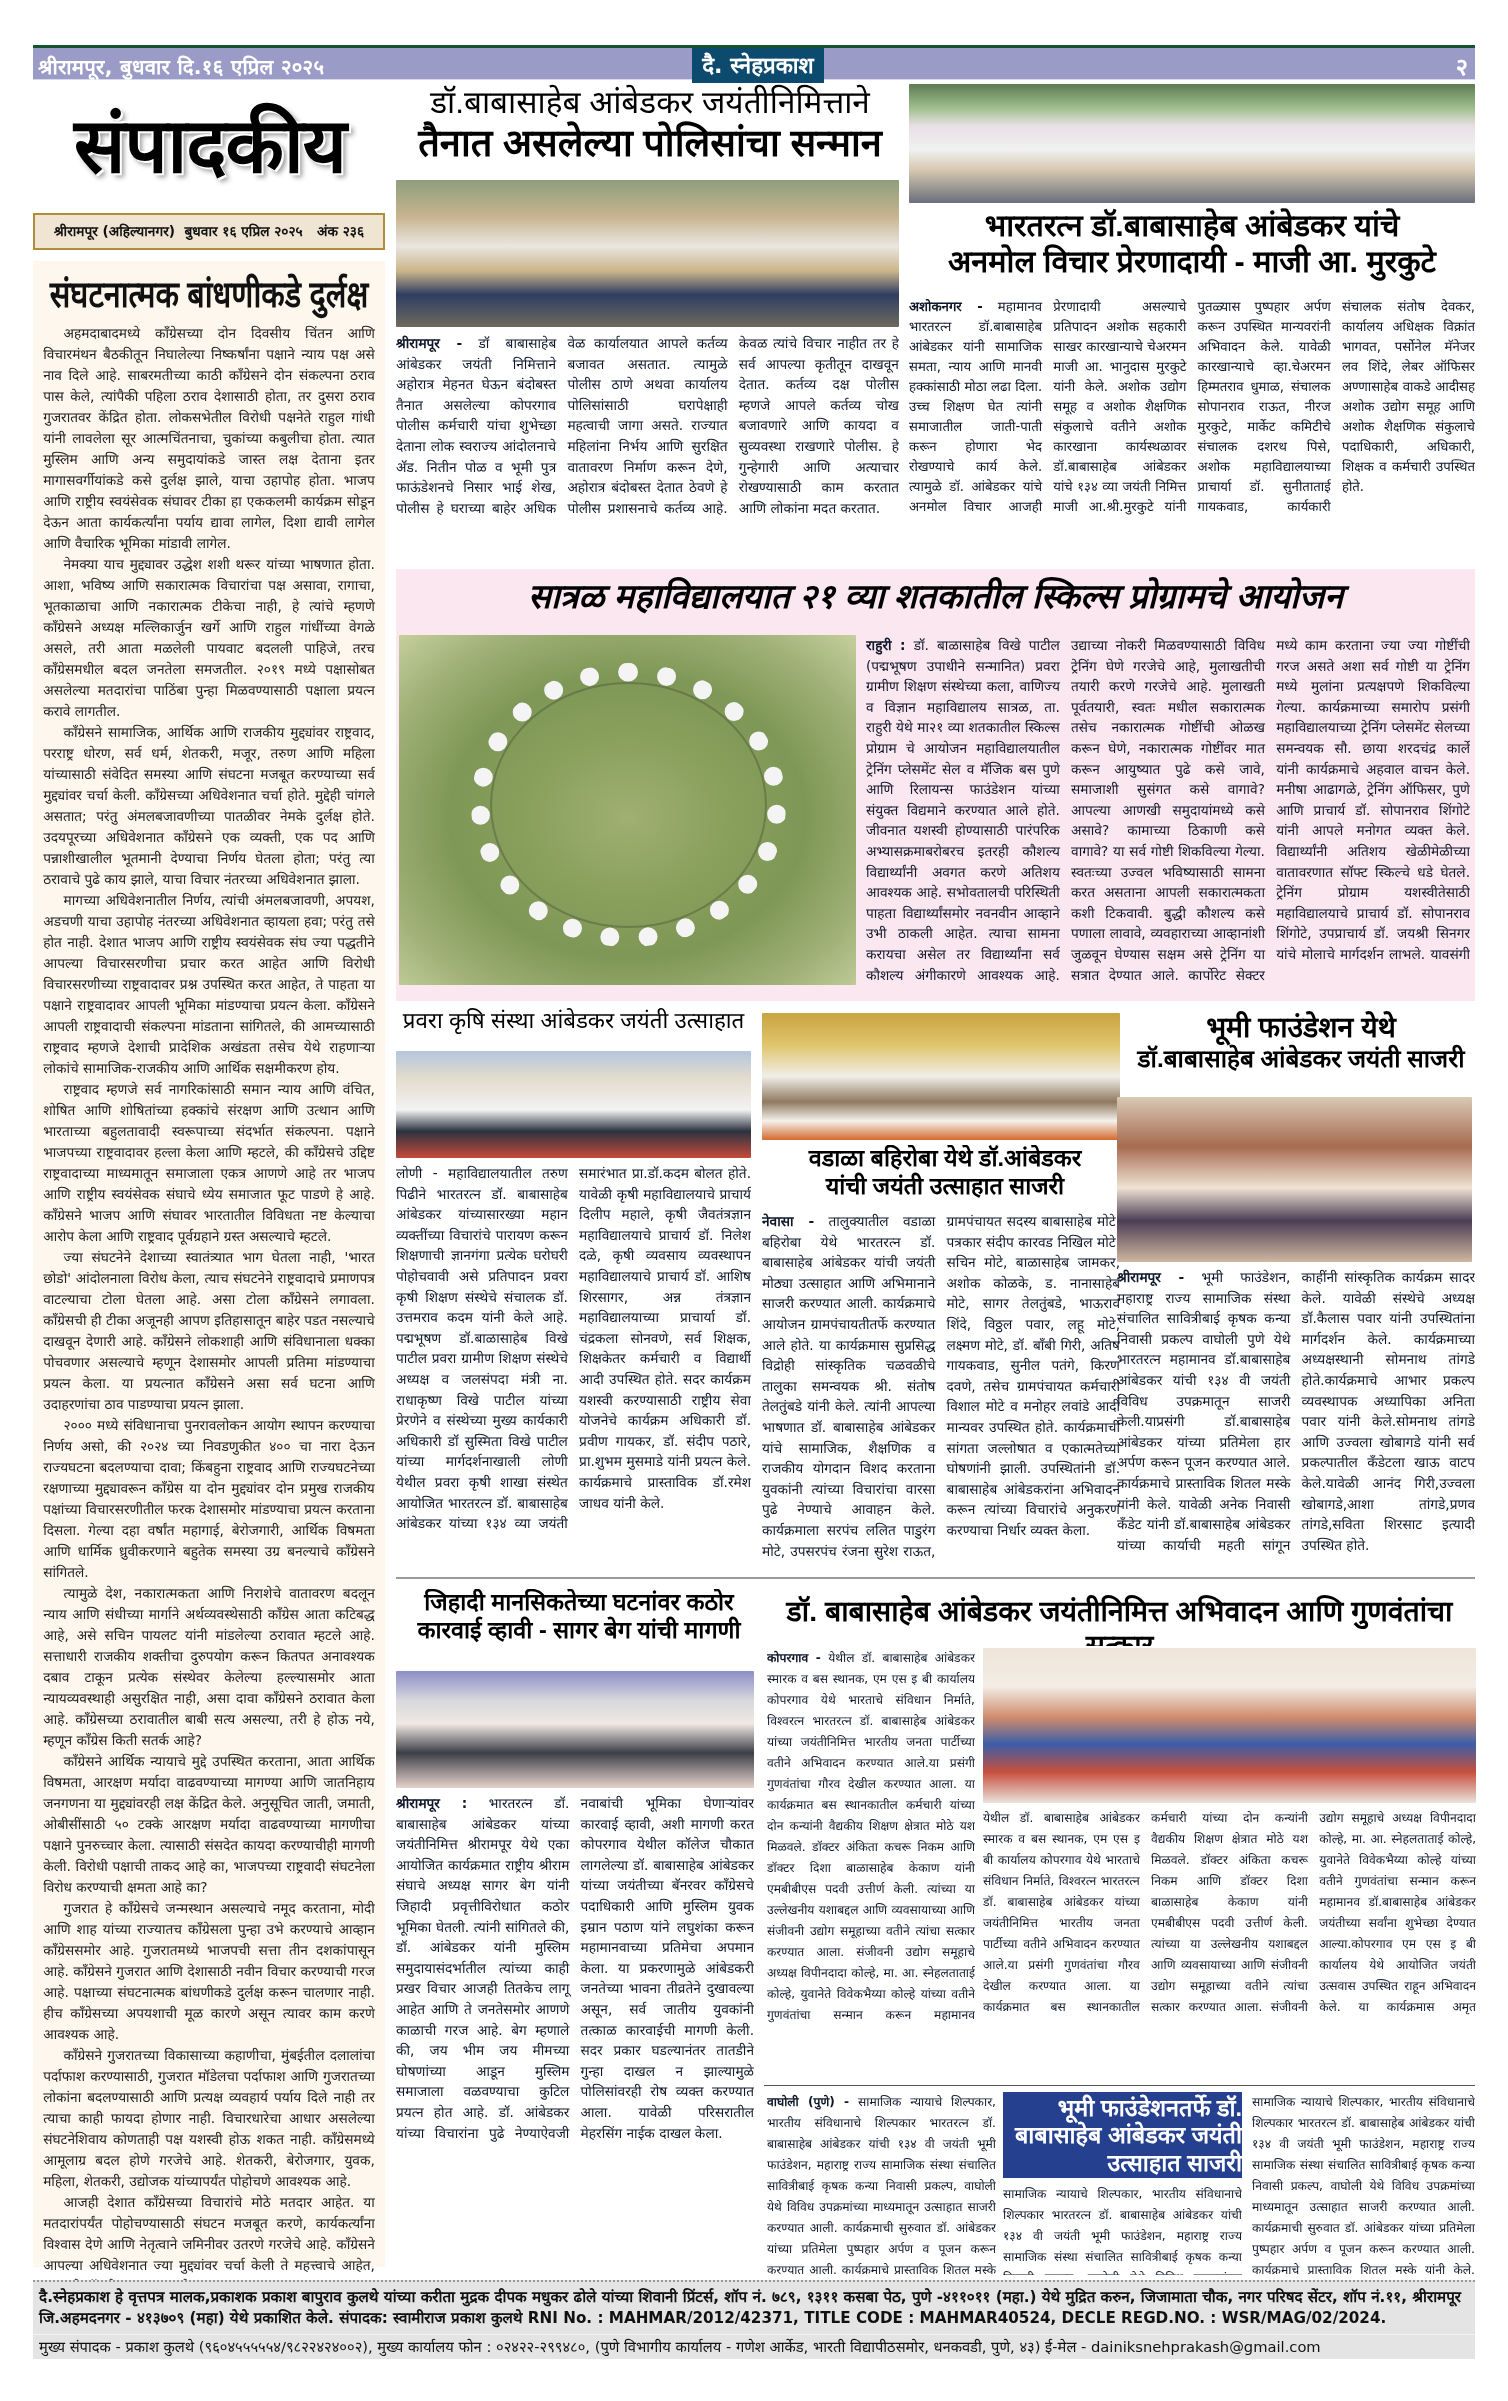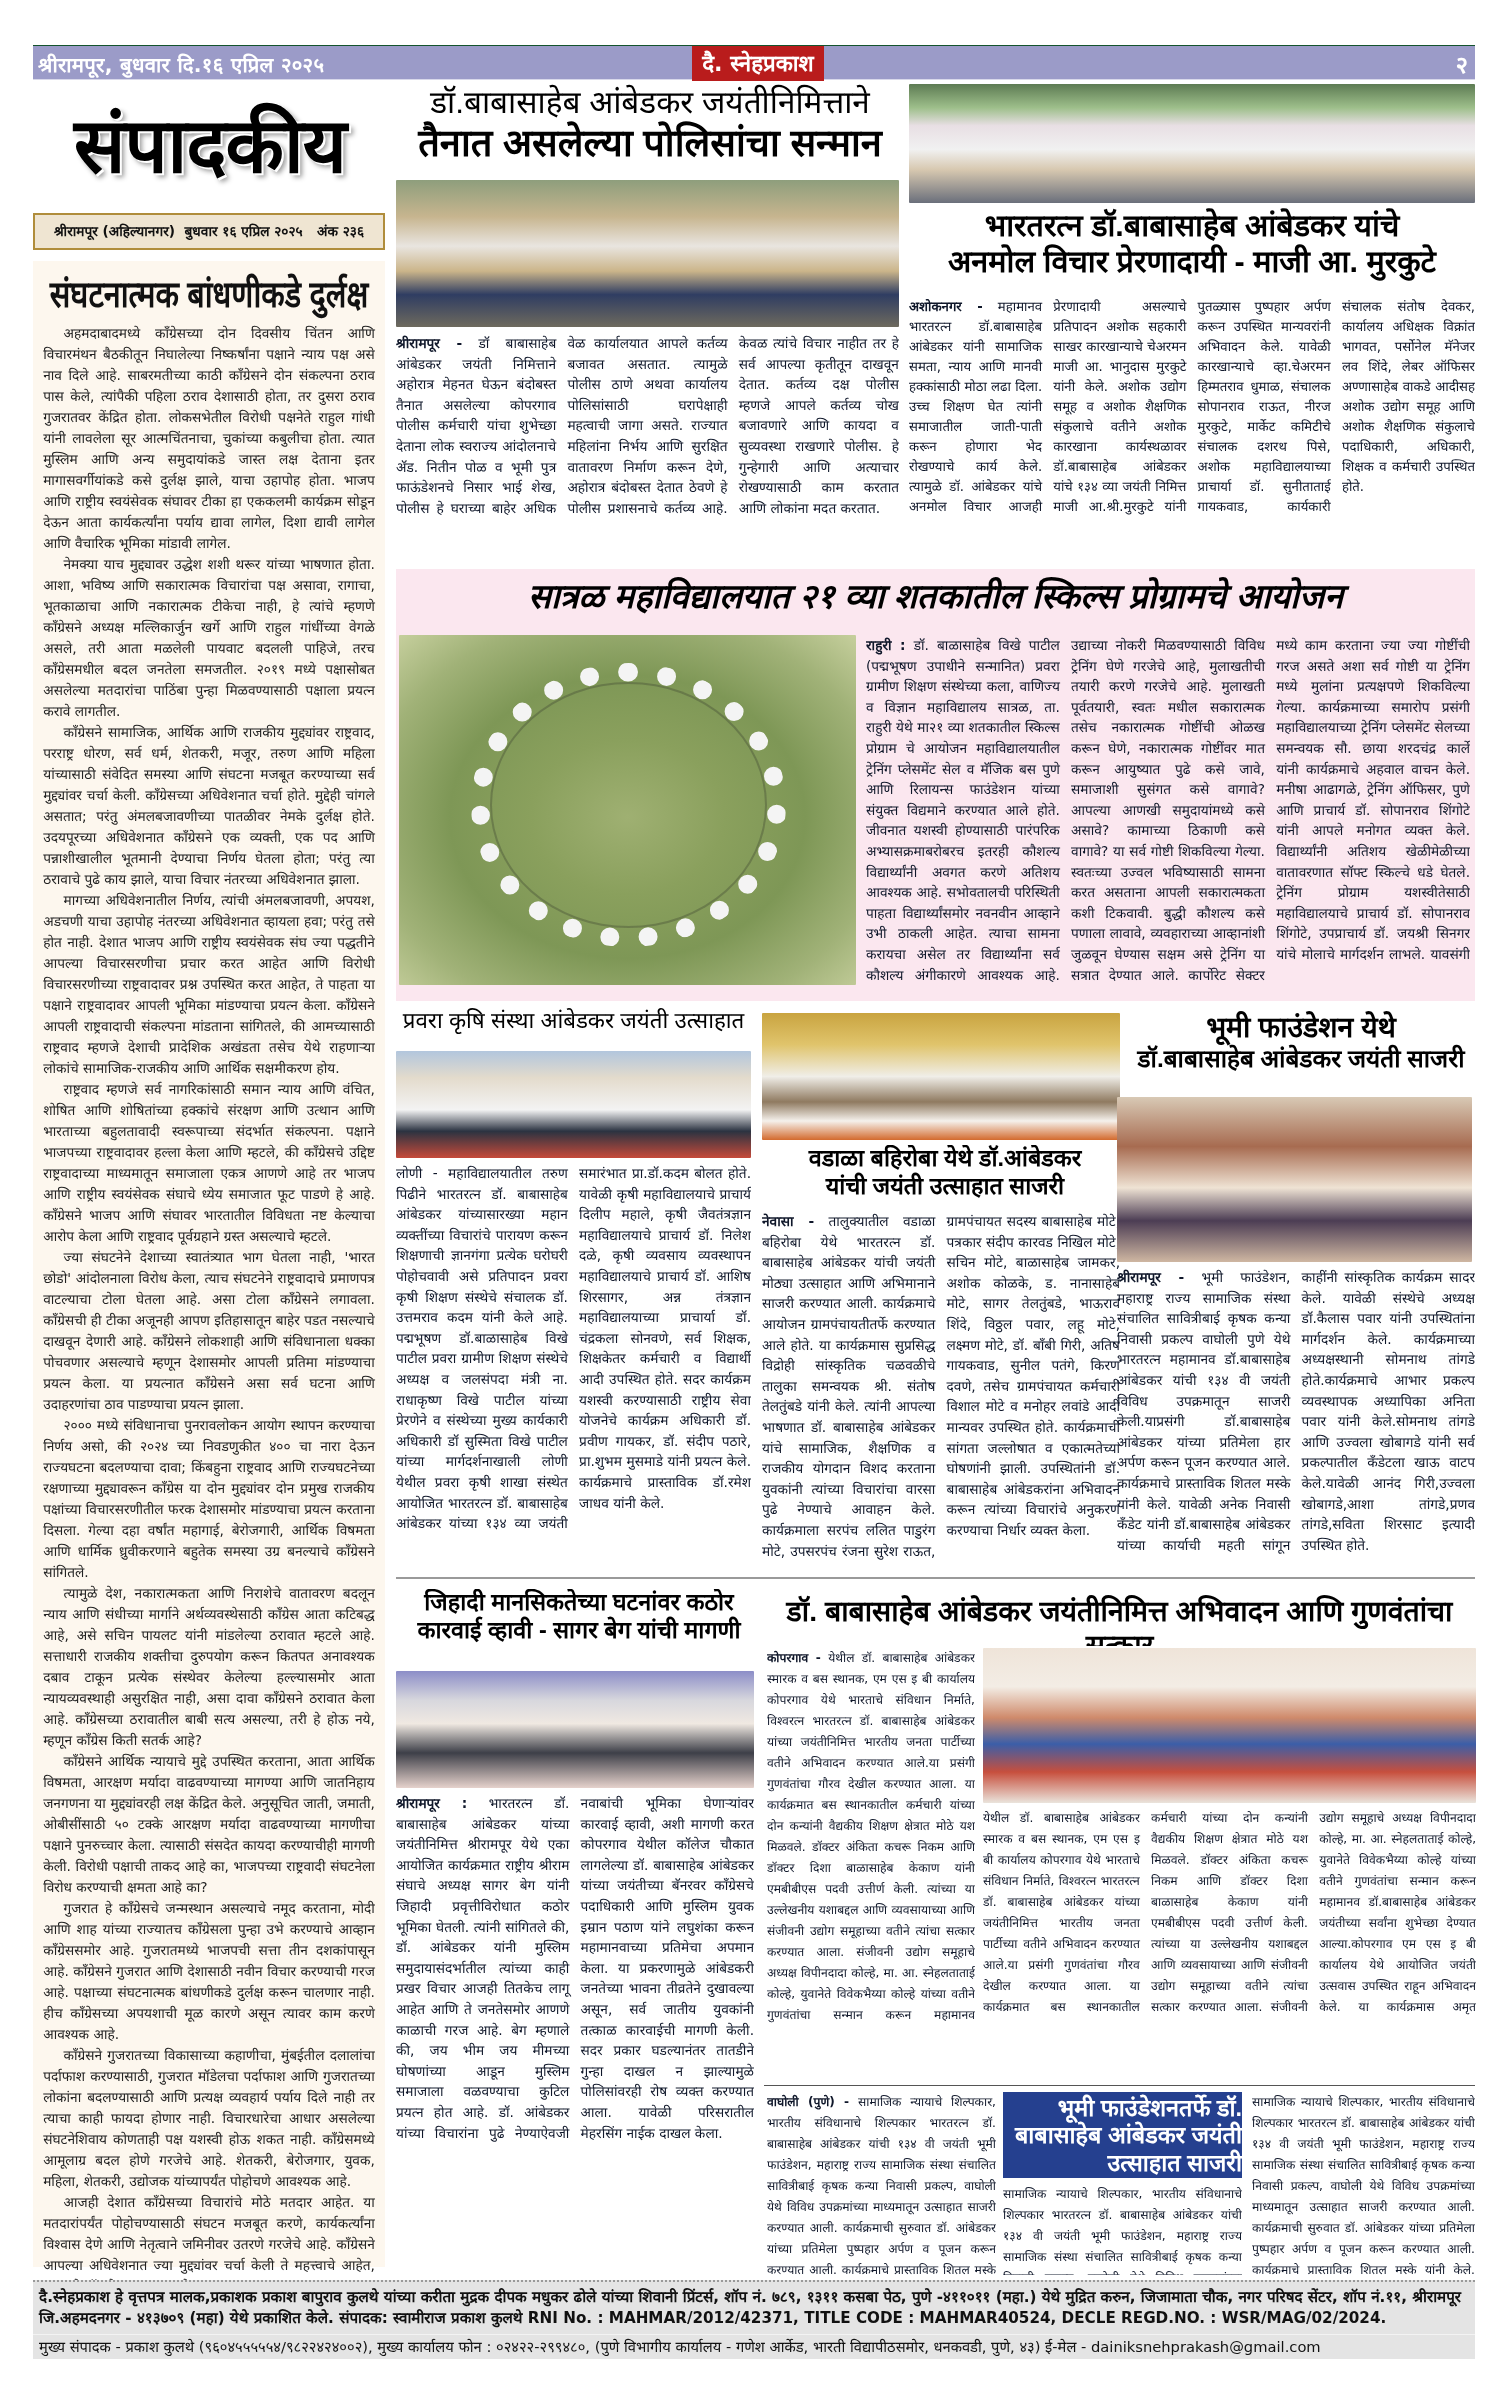--- a/index.html
+++ b/index.html
@@ -2,23 +2,23 @@
 <html style="font-size:8.1px"><head>
 <meta charset="utf-8">
 <style>
   * { box-sizing: border-box; margin: 0; padding: 0; }
   html, body { width: 1509px; height: 2401px; background: #ffffff; overflow: hidden; }
   body { font-family: "DejaVu Sans", "Liberation Sans", sans-serif; color: #111; position: relative; }
 
   .page { position: absolute; left: 0; top: 0; width: 1509px; height: 2401px; }
 
   
-  .topbar { position: absolute; left: 33px; top: 45px; width: 1442px; height: 35px; background: #9b9bc8; border-top: 1px solid #14532d; border-bottom: 1px solid #d8d8ea; }
+  .topbar { position: absolute; left: 33px; top: 45px; width: 1442px; height: 35px; background: #9b9bc8; border-top: 3px solid #14532d; border-bottom: 1px solid #d8d8ea; }
   .topbar .date { position: absolute; left: 5.1px; top: 4.1px; font-size: 20.3px; color: #fff; font-weight: bold; letter-spacing: 0.3px; }
-  .topbar .brand { position: absolute; left: 659px; top: 0; width: 132px; height: 35px; background: #b91c1c; color: #fff; font-size: 22.3px; font-weight: bold; text-align: center; line-height: 35px; }
+  .topbar .brand { position: absolute; left: 659px; top: 0; width: 132px; height: 35px; background: #0c4a6e; color: #fff; font-size: 22.3px; font-weight: bold; text-align: center; line-height: 35px; }
   .topbar .pageno { position: absolute; right: 7.1px; top: 2px; font-size: 23.4px; color: #fff; font-weight: bold; }
 
   
   .edcol { position: absolute; left: 33px; top: 81px; width: 355px; height: 2204px; }
   .masthead { position: absolute; left: 41px; top: 10.2px; font-size: 76px; font-weight: 900; font-family: "DejaVu Serif", serif; color: #000; text-shadow: 2px 2px 0 #fff, -2px -2px 0 #fff, 4.1px 4.1px 5.1px #999; letter-spacing: -1px; }
   .edinfo { position: absolute; left: 0; top: 132px; width: 352px; height: 37px; background: #efe5d2; border: 2px solid #b08d3b; font-size: 13.7px; font-weight: bold; text-align: center; line-height: 32.5px; white-space: pre; }
   .edbody { position: absolute; left: 0; top: 180px; width: 352px; height: 2006px; background: #fdf7ee; padding: 10.2px 10.2px; }
   .edbody h1 { font-size: 30.5px; font-weight: 900; text-align: center; line-height: 1.2; margin: 5.1px 0 10.2px; font-family: "Liberation Sans", sans-serif; transform: scaleY(1.2); }
   .edbody p { font-size: 13.7px; line-height: 21px; text-align: justify; color: #222; text-indent: 20.3px; }
 

